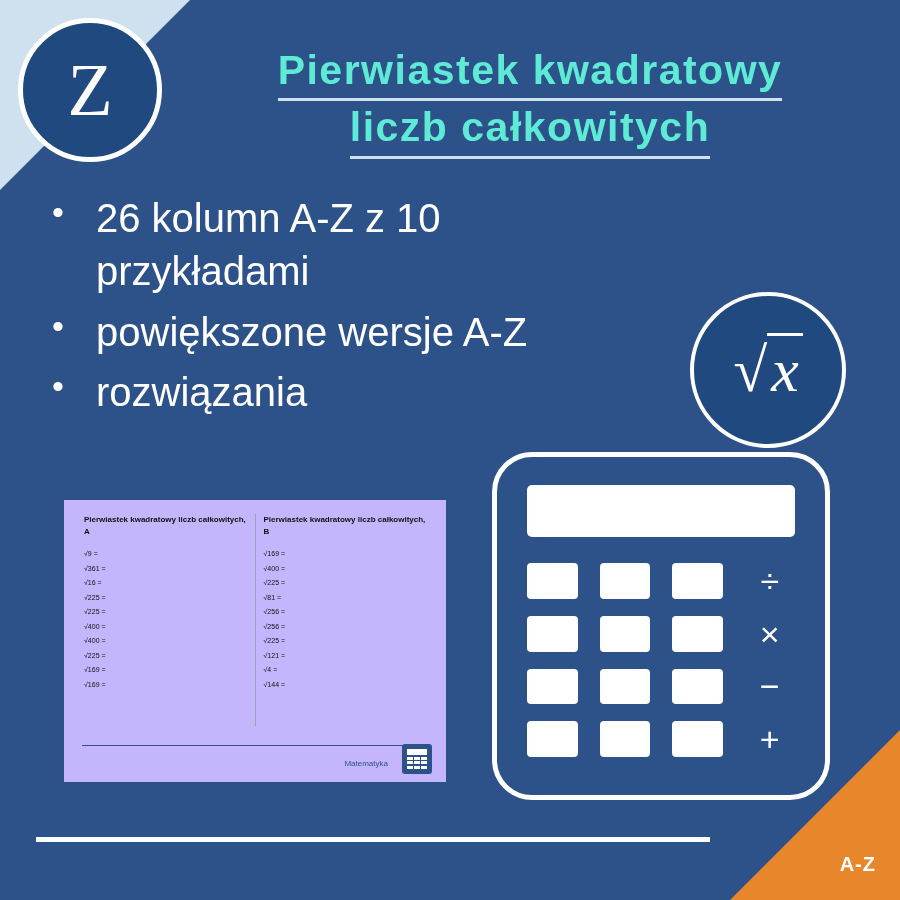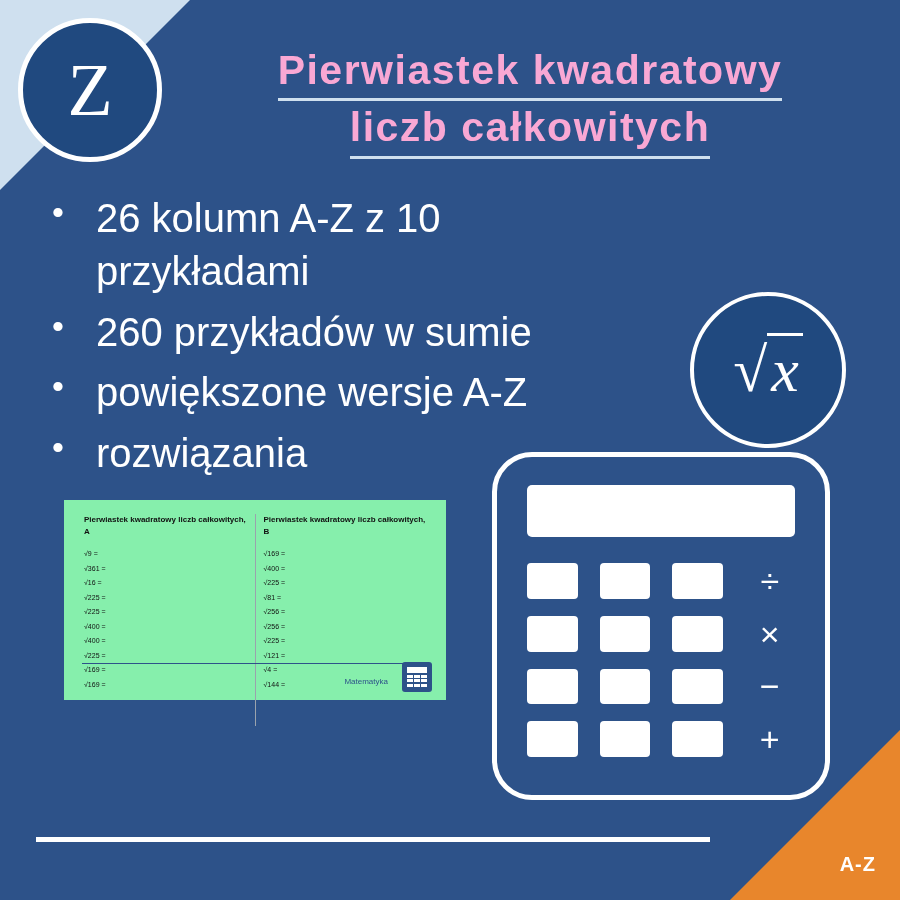--- a/index.html
+++ b/index.html
@@ -71,21 +71,21 @@
 
   
   .title-block {
     position: absolute;
     top: 44px;
     left: 200px;
     width: 660px;
     text-align: center;
   }
   .title-line {
-    color: #f9a8d4;
+    color: #5eead4;
     font-size: 41px;
     font-weight: bold;
     letter-spacing: 1.5px;
     line-height: 1.28;
     border-bottom: 3px solid #cfe0ef;
     display: inline-block;
     padding-bottom: 2px;
   }
 
   
@@ -138,22 +138,22 @@
     line-height: 1;
   }
   .sqrt-glyph .radical { font-style: normal; }
 
   
   .worksheet {
     position: absolute;
     left: 64px;
     top: 500px;
     width: 382px;
-    height: 200px;
-    background: #86efac;
+    height: 282px;
+    background: #c4b5fd;
     box-sizing: border-box;
     padding: 14px 12px 8px 12px;
   }
   .ws-cols {
     display: flex;
     height: 212px;
   }
   .ws-col {
     flex: 1;
     padding: 0 8px;
@@ -273,21 +273,20 @@
   </div>
 
   <div class="title-block">
     <div class="title-line">Pierwiastek kwadratowy</div>
     <br>
     <div class="title-line">liczb całkowitych</div>
   </div>
 
   <ul class="bullets">
     <li>26 kolumn A-Z z 10 przykładami</li>
-    <li>260 przykładów w sumie</li>
     <li>powiększone wersje A-Z</li>
     <li>rozwiązania</li>
   </ul>
 
   <div class="sqrt-circle">
     <span class="sqrt-glyph"><span class="radical">√</span><span style="border-top:3px solid #fff; padding:0 4px;">x</span></span>
   </div>
 
   <div class="worksheet">
     <div class="ws-cols">

